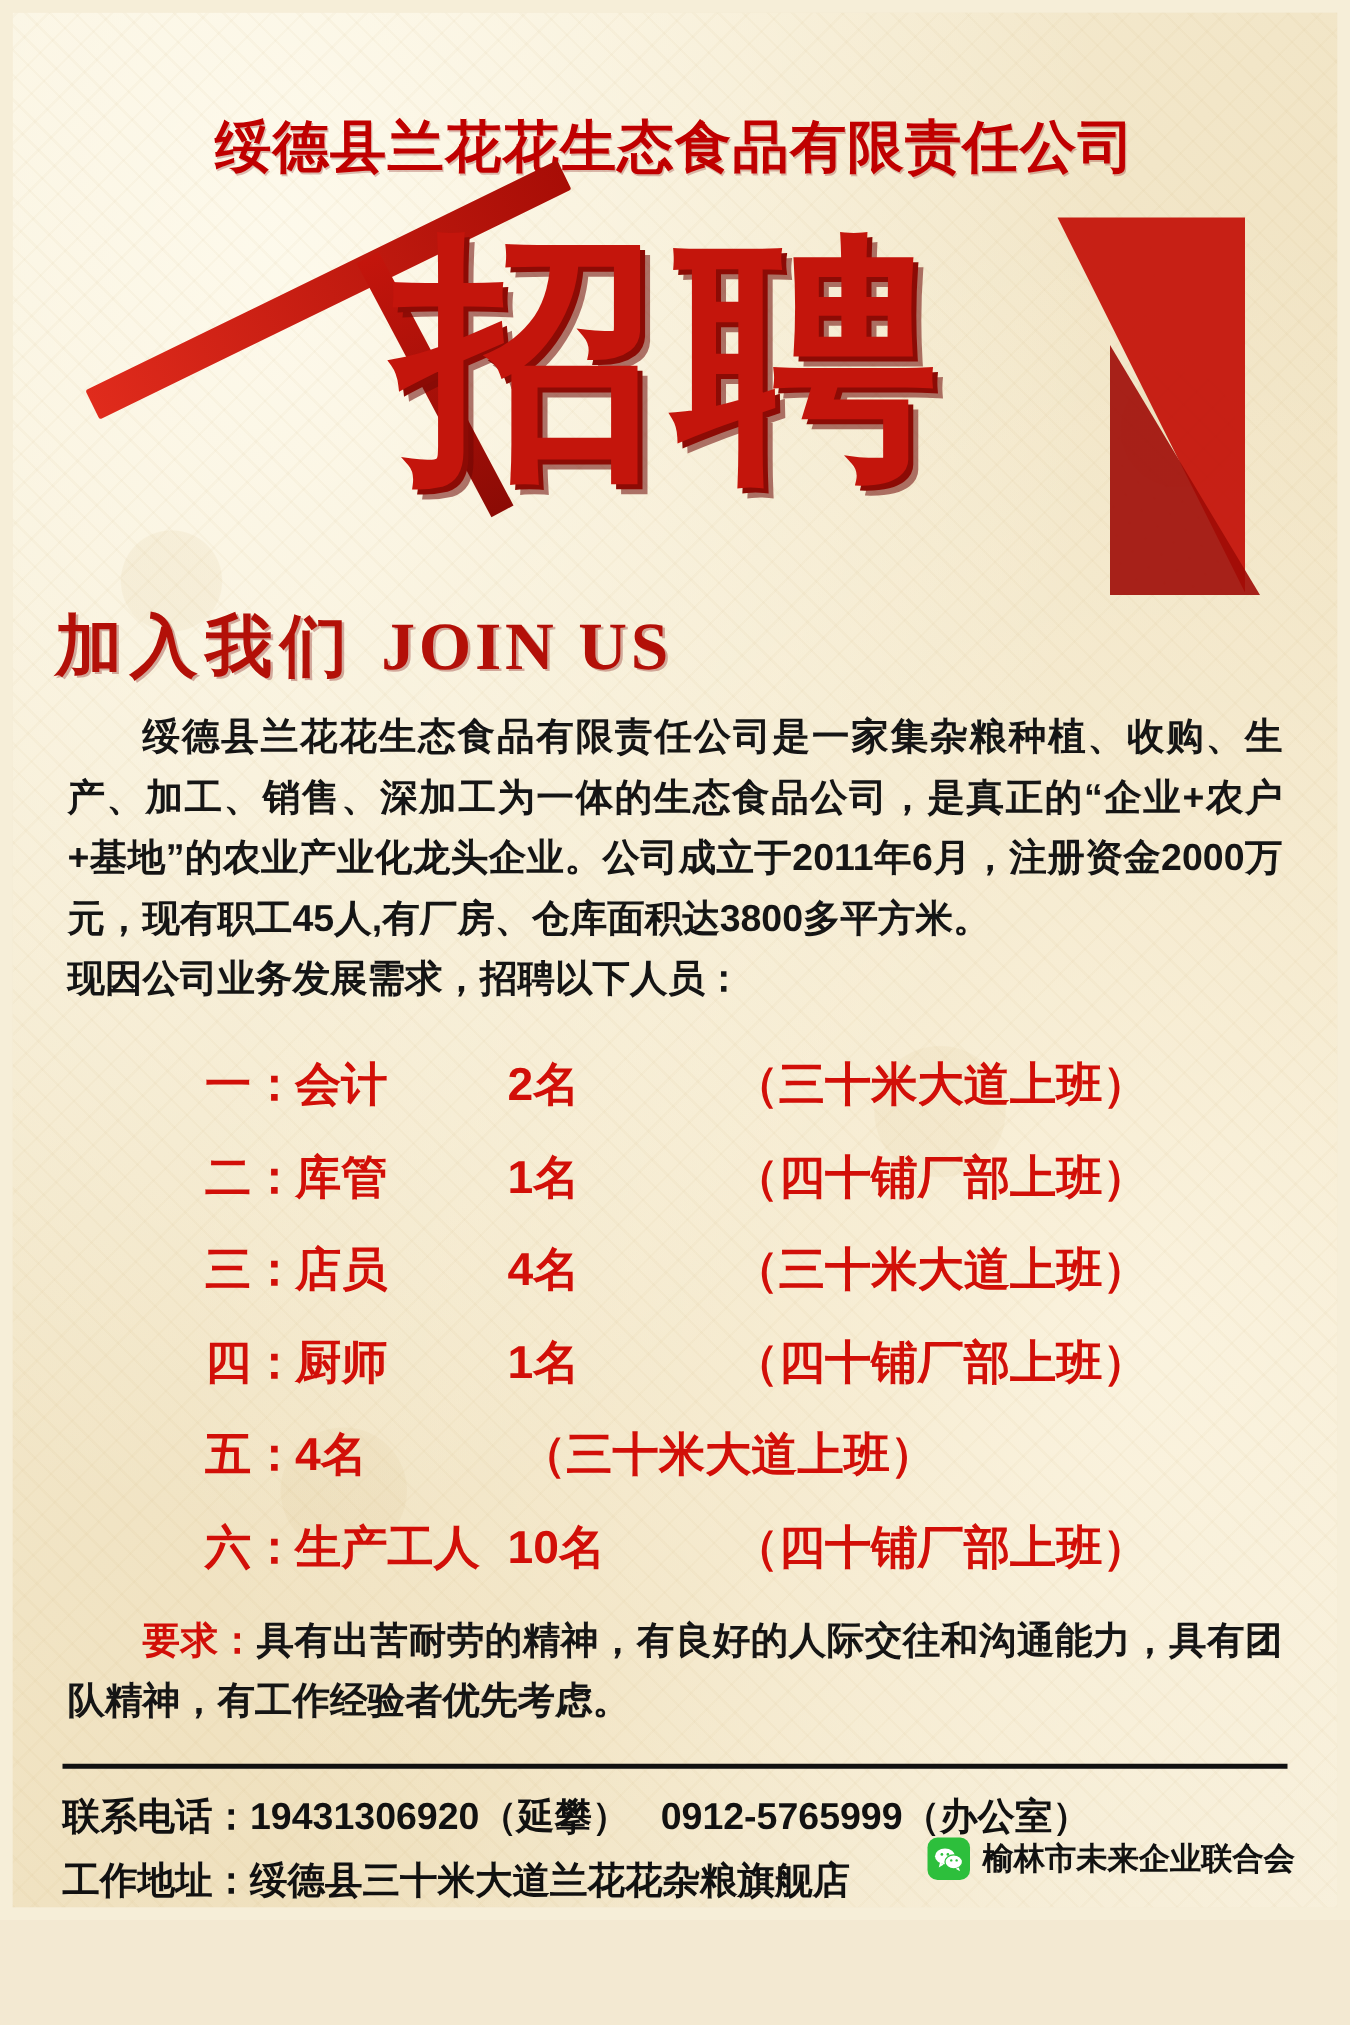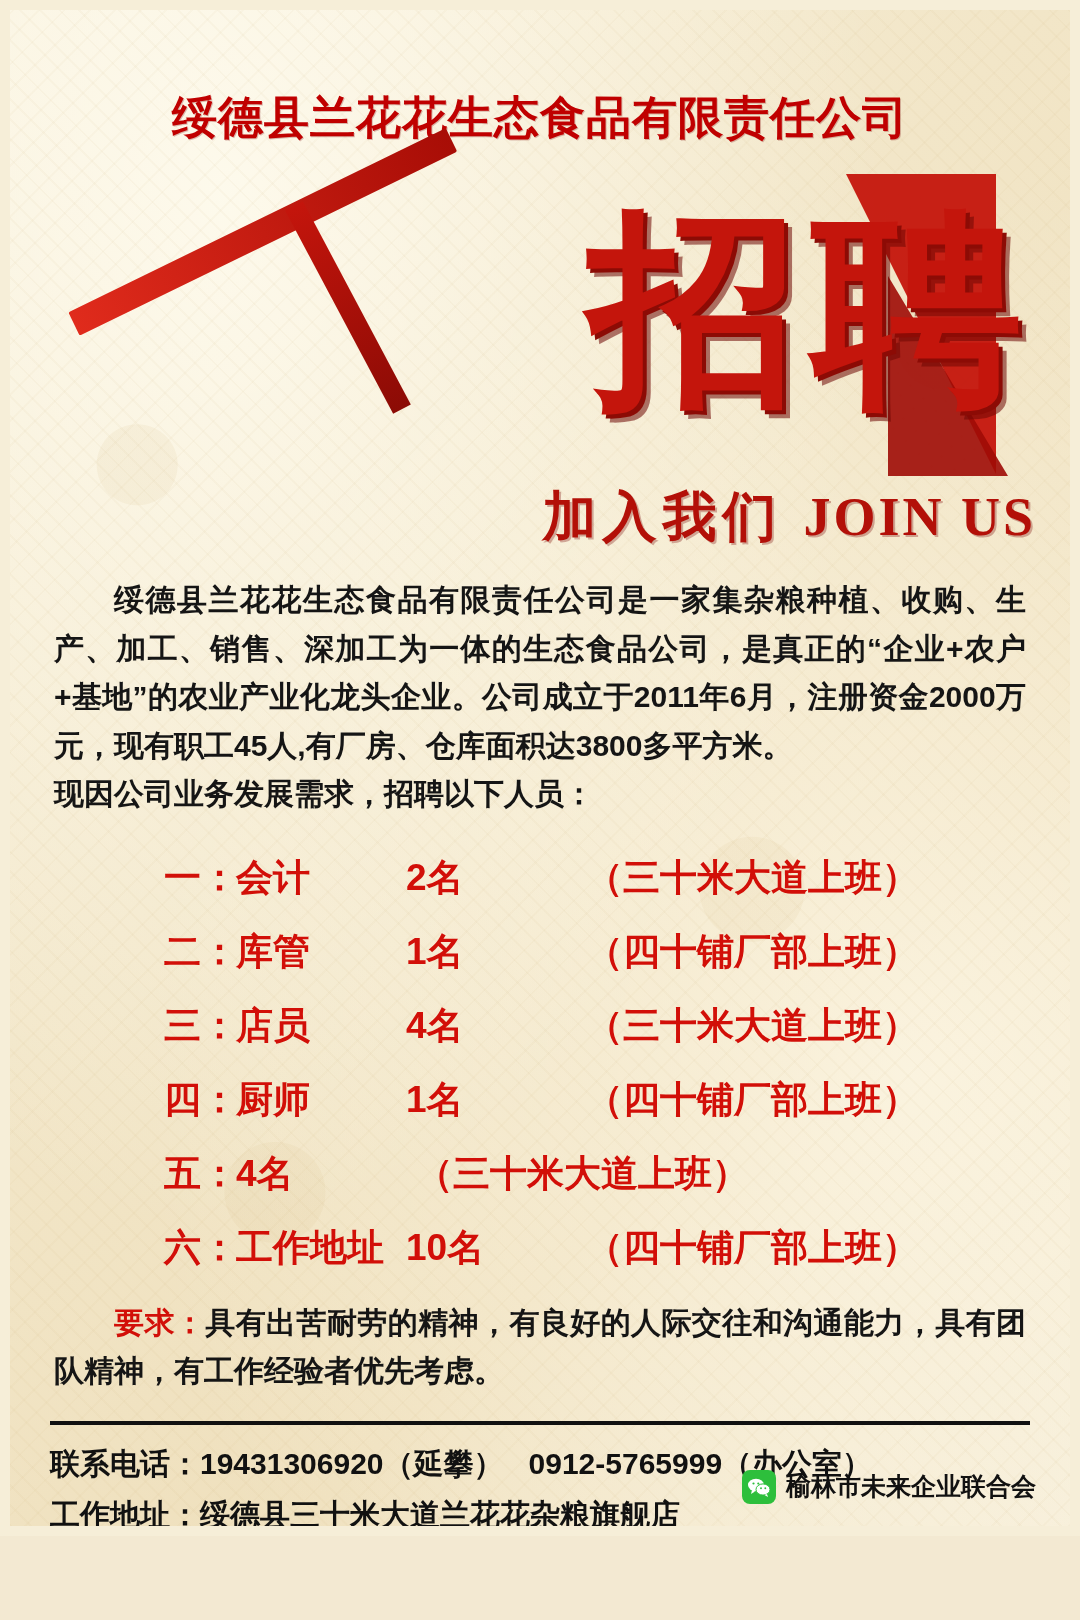--- a/index.html
+++ b/index.html
@@ -98,52 +98,52 @@
     width: 0;
     height: 0;
     border-right: 120px solid transparent;
     border-bottom: 200px solid #9e0b05;
     opacity: 0.9;
   }
   .hero-main {
     position: absolute;
     left: 0;
     right: 0;
-    top: 39px;
-    text-align: right;
+    top: 16px;
+    text-align: center;
     font-size: 210px;
     line-height: 1;
     font-weight: bold;
     color: #c4150c;
     letter-spacing: 14px;
     text-shadow:
       4px 4px 0 #8c0b05,
       8px 8px 0 rgba(110,8,4,0.55);
     font-family: "DejaVu Sans", sans-serif;
   }
   .hero-sub {
     position: absolute;
     left: 0;
     right: 0;
     bottom: 2px;
-    text-align: right;
+    text-align: left;
     color: #b31008;
     font-size: 54px;
     font-weight: bold;
     letter-spacing: 6px;
     text-shadow: 2px 2px 0 rgba(120,0,0,0.3);
   }
   .hero-sub .en {
     font-family: "Liberation Serif", serif;
     letter-spacing: 3px;
   }
 
   
   .intro {
-    margin-top: 20px;
+    margin-top: 10px;
     color: #151515;
     font-size: 30px;
     line-height: 1.62;
     font-weight: bold;
     text-align: justify;
     padding: 0 10px;
   }
   .intro p { margin: 0; text-indent: 2em; }
   .intro p.noindent { text-indent: 0; }
 
@@ -275,21 +275,21 @@
         <span class="pos-count">1名</span>
         <span class="pos-place">（四十铺厂部上班）</span>
       </div>
       <div class="pos-row">
         <span class="pos-index">五：</span>
         <span class="pos-count">4名</span>
         <span class="pos-place">（三十米大道上班）</span>
       </div>
       <div class="pos-row">
         <span class="pos-index">六：</span>
-        <span class="pos-name">工作地址</span>
+        <span class="pos-name">生产工人</span>
         <span class="pos-count">10名</span>
         <span class="pos-place">（四十铺厂部上班）</span>
       </div>
     </div>
 
     <div class="require">
       <p><span class="label">要求：</span><span>具有出苦耐劳的精神，有良好的人际交往和沟通能力，具有团队精神，有工作经验者优先考虑。</span></p>
     </div>
 
     <hr class="rule">

